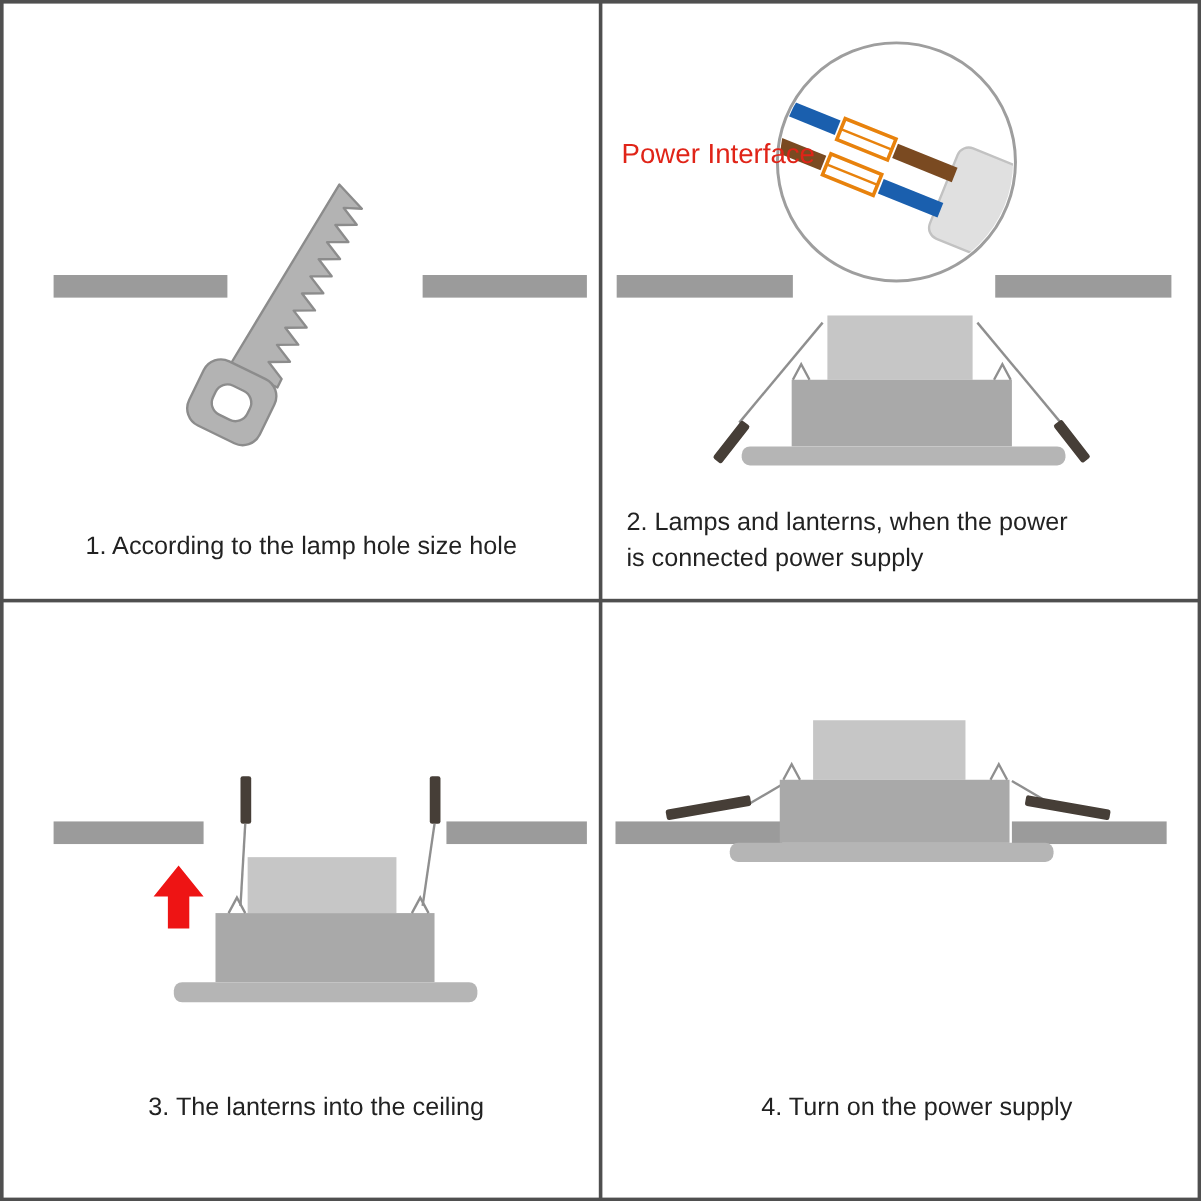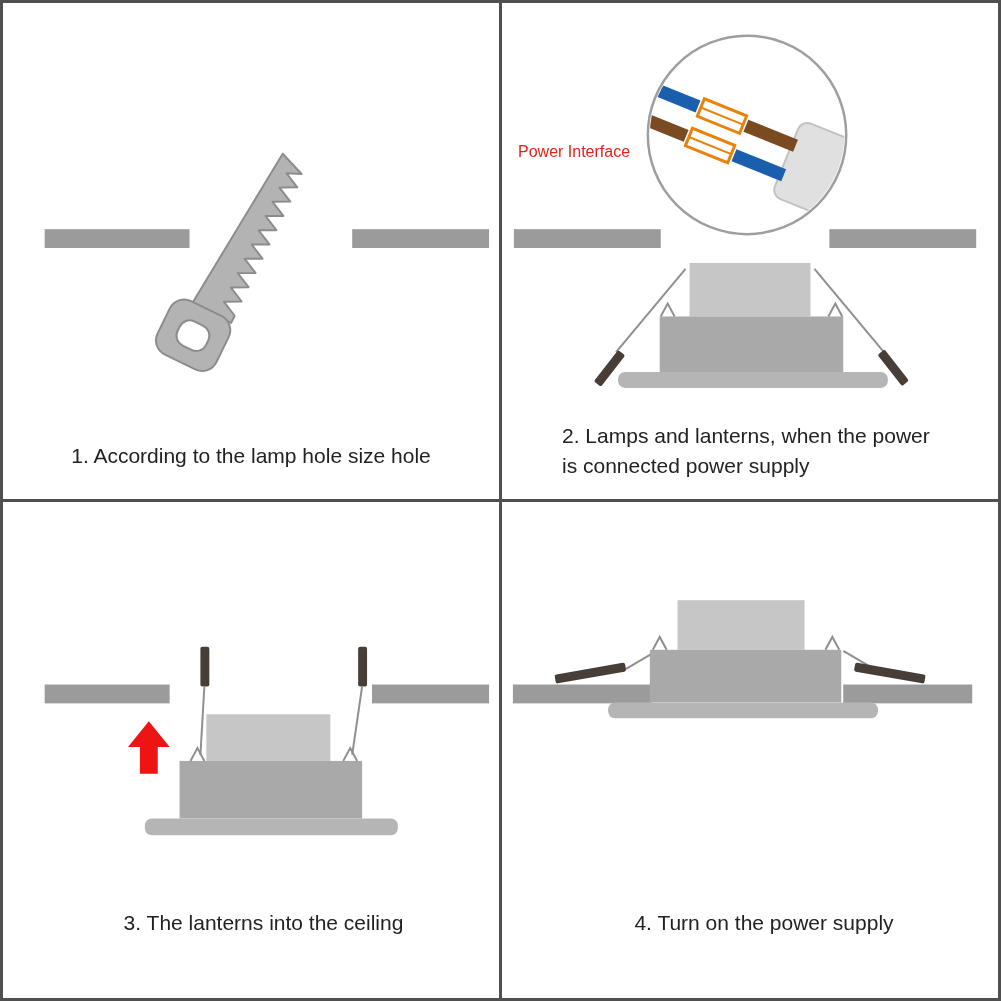--- a/index.html
+++ b/index.html
@@ -9,26 +9,26 @@
     gap:3px;padding:3px;background:#4f4f4f;
     font-family:"Liberation Sans", sans-serif;
   }
   .panel{background:#ffffff;position:relative;overflow:hidden;}
   .panel svg{position:absolute;left:0;top:0;width:100%;height:100%;}
   .caption{
     position:absolute;left:0;right:0;text-align:center;
     font-size:21px;color:#222;line-height:1.42;
   }
   .caption-1{bottom:28px;}
-  .caption-2{bottom:18px;text-align:left;padding-left:20px;white-space:pre-line;margin-left:40px;}
+  .caption-2{bottom:18px;text-align:left;padding-left:20px;white-space:pre-line;}
   .caption-3{bottom:60px;padding-left:25px;}
   .caption-4{bottom:60px;margin-left:28px;}
   .power-label{
-    position:absolute;left:16px;top:140px;
-    font-size:16px;color:#e02418;
+    position:absolute;left:16px;top:112px;
+    font-size:23px;color:#e02418;
   }
 </style>
 </head>
 <body>
 
 <div class="grid">
 
   <div class="panel">
     <svg viewBox="0 0 500 500" preserveAspectRatio="none">
       <rect x="42" y="228" width="146" height="19" fill="#9b9b9b"></rect>

